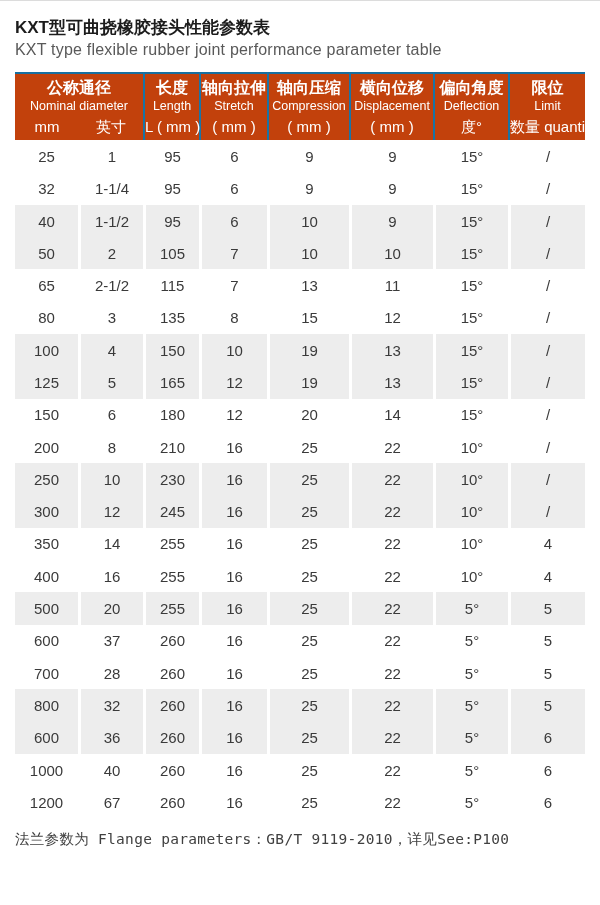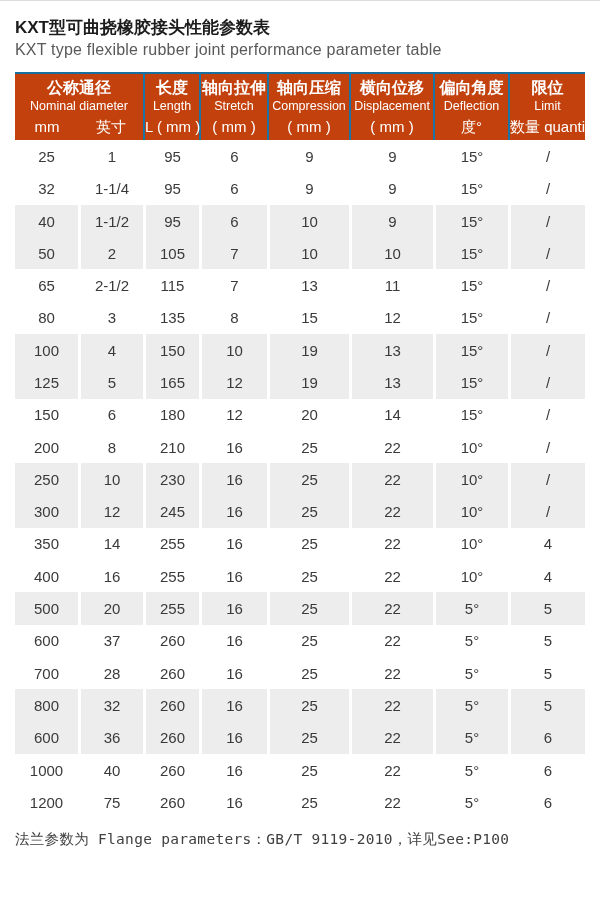--- a/index.html
+++ b/index.html
@@ -330,21 +330,21 @@
           <td>40</td>
           <td>260</td>
           <td>16</td>
           <td>25</td>
           <td>22</td>
           <td>5°</td>
           <td>6</td>
         </tr>
         <tr>
           <td>1200</td>
-          <td>75</td>
+          <td>67</td>
           <td>260</td>
           <td>16</td>
           <td>25</td>
           <td>22</td>
           <td>5°</td>
           <td>6</td>
         </tr>
       </tbody>
   </table>
 

